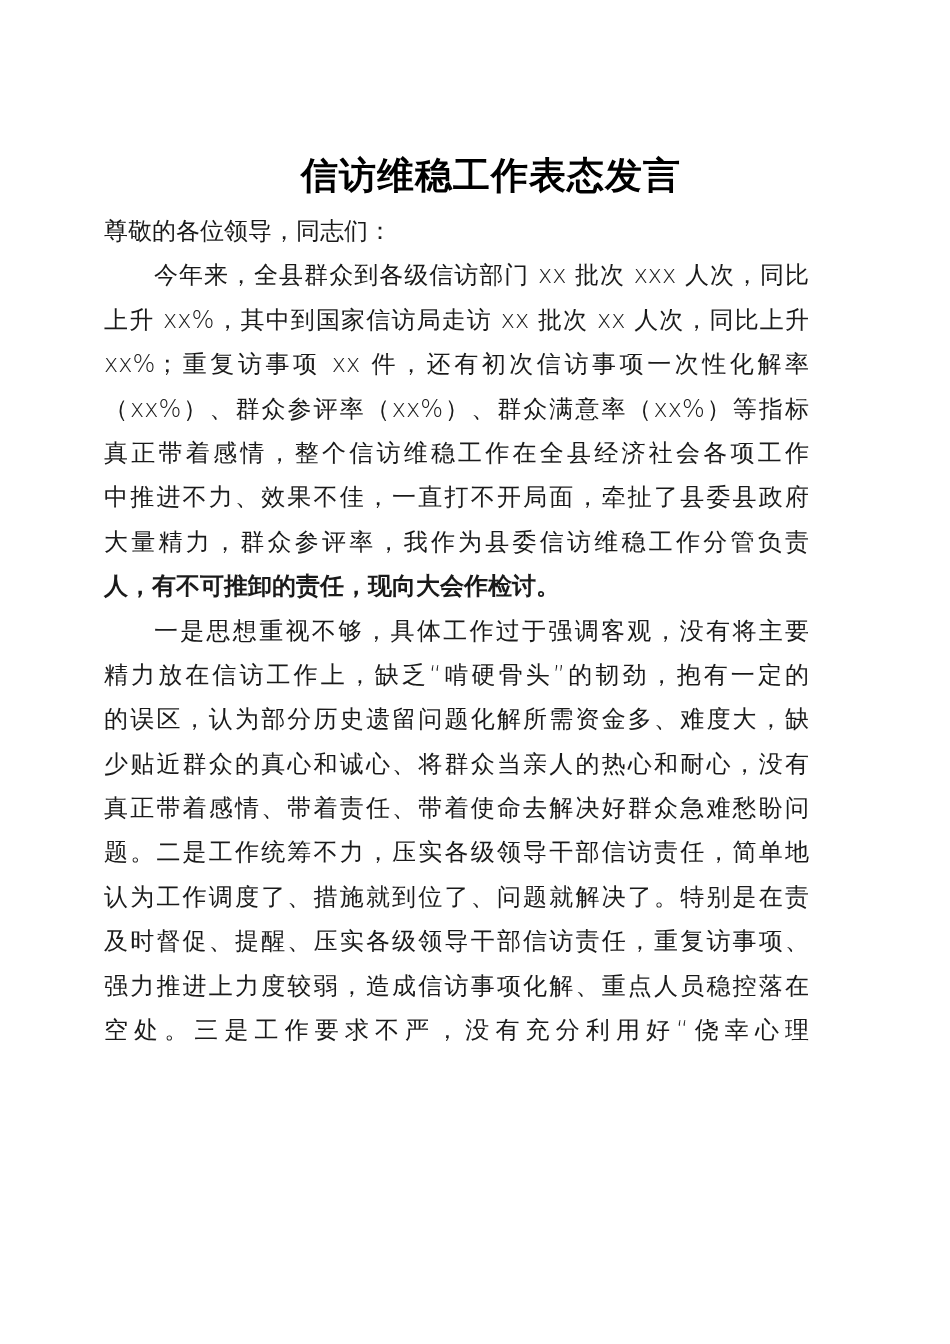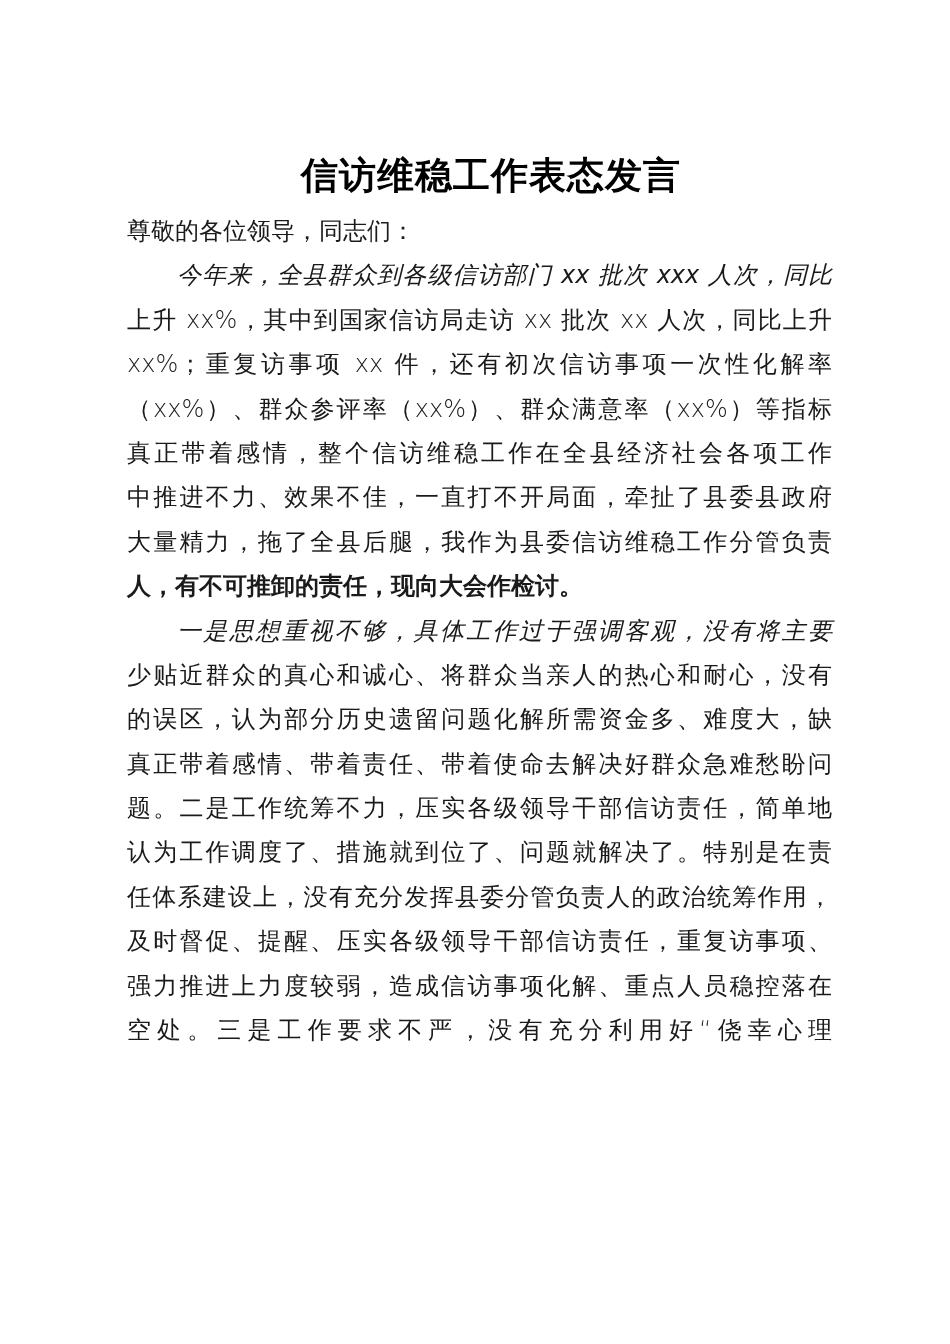--- a/index.html
+++ b/index.html
@@ -30,39 +30,38 @@
       text-align: center;
       font-size: 37px;
       font-weight: bold;
       line-height: 52px;
       letter-spacing: 1px;
       color: #000000;
       font-family: "DejaVu Serif", "Liberation Serif", serif;
     }
     .body-text {
       position: absolute;
-      left: 127px;
+      left: 104px;
       top: 209px;
       width: 705px;
     }
     .line {
       display: block;
       height: 44.4px;
       line-height: 44.4px;
       font-size: 24px;
       white-space: nowrap;
       text-align: justify;
       text-align-last: justify;
       color: #1a1a1a;
       font-family: "DejaVu Sans", "Liberation Sans", sans-serif;
       font-weight: 300;
     }
     .line.indent {
       padding-left: 50px;
-      font-style: italic;
     }
     .line.last {
       text-align-last: left;
       font-weight: bold;
     }
     .line.greeting {
       text-align-last: left;
     }
   </style>
 </head>
@@ -76,31 +75,31 @@
 
     <span class="line greeting">尊敬的各位领导，同志们：</span>
 
     <div>
       <span class="line indent">今年来，全县群众到各级信访部门 xx 批次 xxx 人次，同比</span>
       <span class="line">上升 xx%，其中到国家信访局走访 xx 批次 xx 人次，同比上升</span>
       <span class="line">xx%；重复访事项 xx 件，还有初次信访事项一次性化解率</span>
       <span class="line">（xx%）、群众参评率（xx%）、群众满意率（xx%）等指标</span>
       <span class="line">真正带着感情，整个信访维稳工作在全县经济社会各项工作</span>
       <span class="line">中推进不力、效果不佳，一直打不开局面，牵扯了县委县政府</span>
-      <span class="line">大量精力，拖了全县后腿，我作为县委信访维稳工作分管负责</span>
+      <span class="line">大量精力，群众参评率，我作为县委信访维稳工作分管负责</span>
       <span class="line last">人，有不可推卸的责任，现向大会作检讨。</span>
     </div>
 
     <div>
       <span class="line indent">一是思想重视不够，具体工作过于强调客观，没有将主要</span>
+      <span class="line">精力放在信访工作上，缺乏“啃硬骨头”的韧劲，抱有一定的</span>
+      <span class="line">的误区，认为部分历史遗留问题化解所需资金多、难度大，缺</span>
       <span class="line">少贴近群众的真心和诚心、将群众当亲人的热心和耐心，没有</span>
-      <span class="line">的误区，认为部分历史遗留问题化解所需资金多、难度大，缺</span>
       <span class="line">真正带着感情、带着责任、带着使命去解决好群众急难愁盼问</span>
       <span class="line">题。二是工作统筹不力，压实各级领导干部信访责任，简单地</span>
       <span class="line">认为工作调度了、措施就到位了、问题就解决了。特别是在责</span>
-      <span class="line">任体系建设上，没有充分发挥县委分管负责人的政治统筹作用，</span>
       <span class="line">及时督促、提醒、压实各级领导干部信访责任，重复访事项、</span>
       <span class="line">强力推进上力度较弱，造成信访事项化解、重点人员稳控落在</span>
       <span class="line">空处。三是工作要求不严，没有充分利用好“侥幸心理</span>
     </div>
 
   </div>
 </div>
 
 </body></html>

